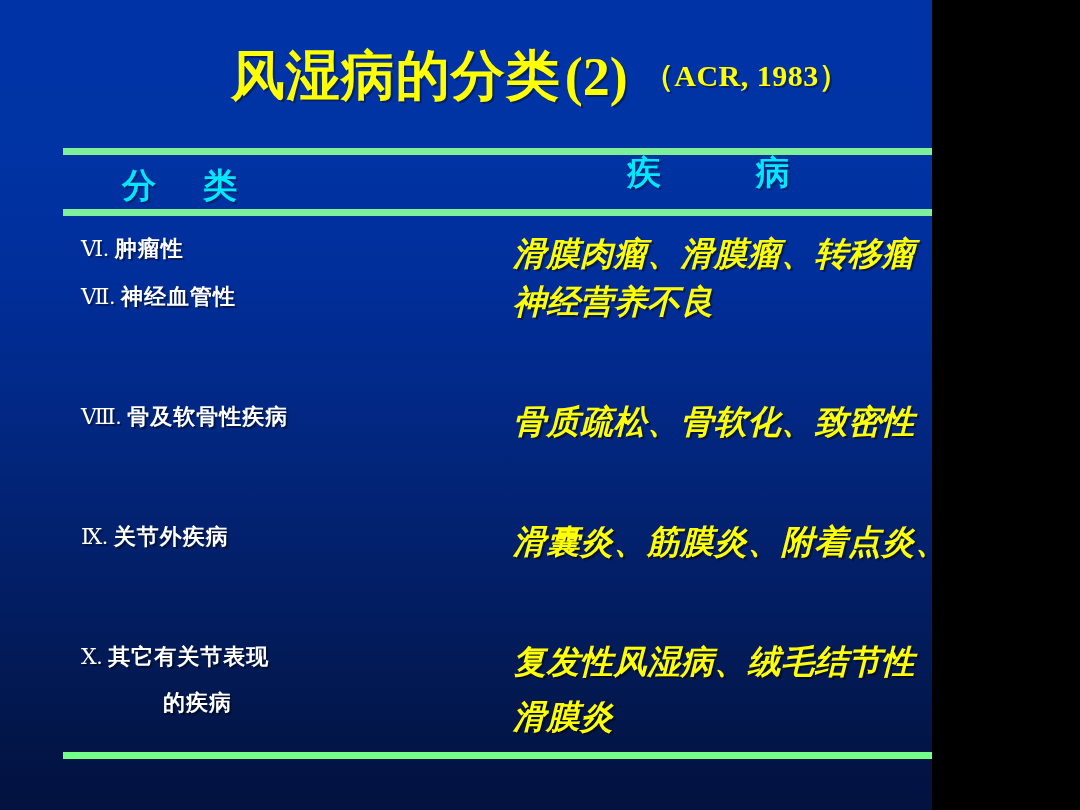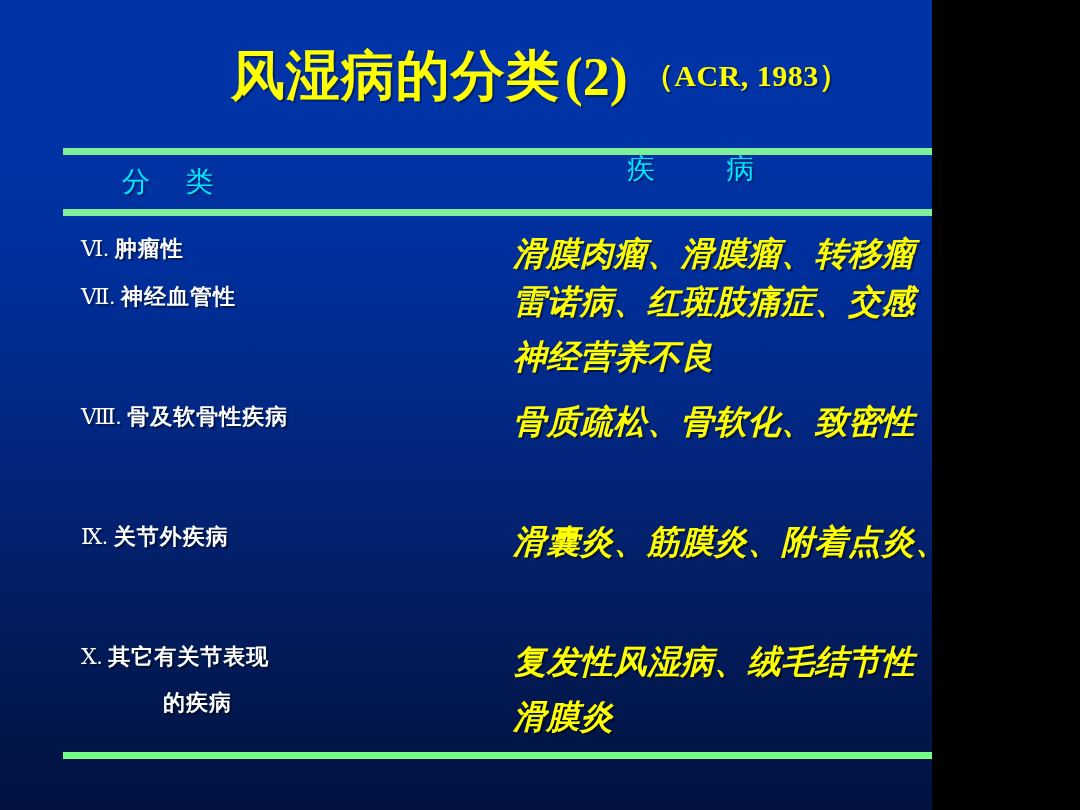--- a/index.html
+++ b/index.html
@@ -73,22 +73,22 @@
     background: #7ff09a;
   }
   .rule.top    { top: 148px; }
   .rule.mid    { top: 209px; }
   .rule.bottom { top: 752px; background: #74ff88; height: 7px; }
 
   
   .head-left, .head-right {
     position: absolute;
     font-family: "DejaVu Sans", "Liberation Sans", sans-serif;
-    font-weight: normal;
-    font-size: 28px;
+    font-weight: bold;
+    font-size: 34px;
     color: #00e8ff;
     text-shadow: 2px 2px 0 rgba(0,0,0,0.30);
     white-space: pre;
   }
   .head-left  { top: 163px; left: 122px; }
   .head-right { top: 150px; left: 627px; }
 
   
   .body {
     position: absolute;
@@ -180,21 +180,20 @@
       <div class="dis">
         <span>滑膜肉瘤、滑膜瘤、转移瘤</span>
       </div>
     </div>
 
     <div class="row" id="row-7">
       <div class="cat">
         <span class="num">Ⅶ.</span><span class="txt">神经血管性</span>
       </div>
       <div class="dis">
-        <span>雷诺病、红斑肢痛症、交感</span>
         <span>神经营养不良</span>
       </div>
     </div>
 
     <div class="row" id="row-8">
       <div class="cat">
         <span class="num">Ⅷ.</span><span class="txt">骨及软骨性疾病</span>
       </div>
       <div class="dis">
         <span>骨质疏松、骨软化、致密性</span>

